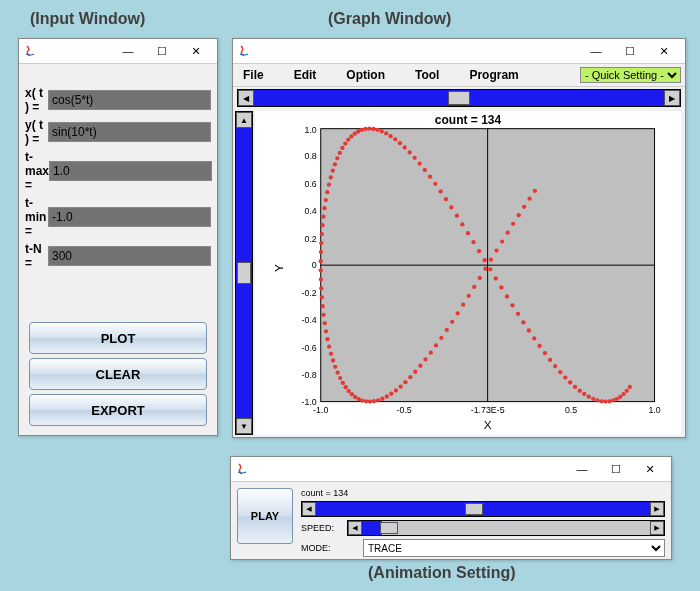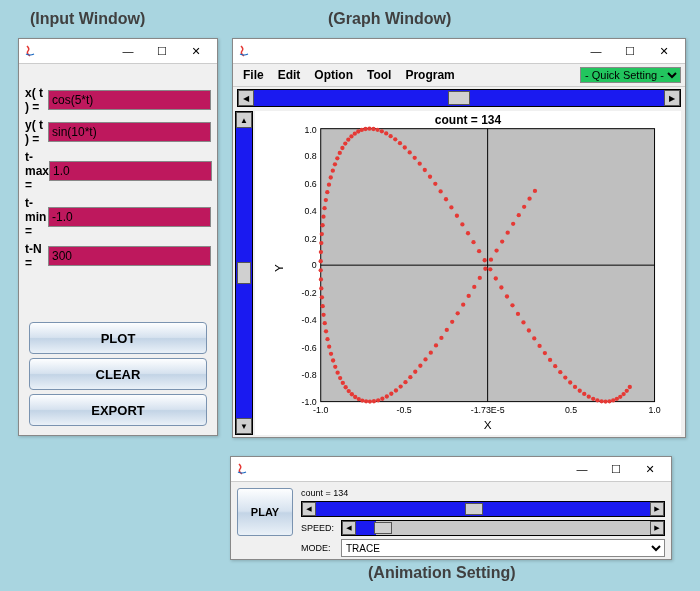--- a/index.html
+++ b/index.html
@@ -46,41 +46,41 @@
     font-size: 11px;
     border: none; background: transparent;
   }
 
   
   #input-window { left: 18px; top: 38px; width: 198px; height: 396px; }
   .form-row { display:flex; align-items:center; padding: 2px 6px; }
   .form-row label { width: 62px; font-weight:bold; font-size:12px; }
   .form-row input {
     flex:1; height:18px; font-size:12px;
-    border:1px solid #888; background:#be185d; padding:0 3px;
+    border:1px solid #888; background:#737373; padding:0 3px;
   }
   .btn-stack { padding: 10px 10px 0 10px; }
   .big-btn {
     display:block; width:100%; height:32px; margin-bottom:4px;
     font-weight:bold; font-size:13px;
     border:1px solid #7a93b0;
     background: linear-gradient(#fdfeff, #d6e2ef 48%, #c3d4e6 52%, #eaf1f8);
     border-radius:4px;
   }
 
   
   #graph-window { left: 232px; top: 38px; width: 452px; height: 398px; }
   .menubar {
     height: 22px; background:#f0f0f0; display:flex; align-items:center;
-    padding: 0 4px; gap: 2px; font-size:12px; border-bottom:1px solid #ccc;
+    padding: 0 4px; gap: 18px; font-size:12px; border-bottom:1px solid #ccc;
   }
   .menu-item { padding: 2px 6px; font-weight:bold; }
   .quick-select {
     margin-left:auto; font-size:11px; height:16px;
-    border:1px solid #888; background:#22c55e;
+    border:1px solid #888; background:#bef264;
   }
   .scroll-h {
     height: 16px; background:#1a1af0; margin:2px 4px;
     position:relative; border:1px solid #000;
     display:flex; align-items:center;
   }
   .scroll-h .arrow {
     width:14px; height:14px; background:#d0d0d0; border:1px solid #555;
     display:flex;align-items:center;justify-content:center;font-size:8px;
   }
@@ -105,37 +105,37 @@
   .plot-area {
     flex:1; background:#fff; margin:2px 4px 2px 0; position:relative;
   }
   .plot-title { position:absolute; top:2px; left:0; right:0; text-align:center; font-weight:bold; font-size:12px; }
   svg.plot { width:100%; height:100%; }
 
   
   #anim-window { left: 230px; top: 456px; width: 440px; height: 102px; }
   .anim-body { display:flex; padding:6px; gap:8px; }
   .play-btn {
-    width:56px; height:48px; font-weight:bold; font-size:11px;
+    width:56px; height:56px; font-weight:bold; font-size:11px;
     border:1px solid #7a93b0;
     background: linear-gradient(#fdfeff,#d6e2ef 48%,#c3d4e6 52%,#eaf1f8);
     border-radius:3px;
   }
   .anim-right { flex:1; display:flex; flex-direction:column; gap:3px; font-size:10px;}
-  .anim-row { display:flex; align-items:center; gap:0; }
+  .anim-row { display:flex; align-items:center; gap:6px; }
   .anim-row .lab { width:40px; font-size:9px; }
   .mini-scroll {
     flex:1; height:14px; background:#1a1af0; border:1px solid #000;
     position:relative; display:flex; align-items:center;
   }
   .mini-scroll .arrow { width:12px;height:12px;background:#d0d0d0;border:1px solid #555;font-size:7px;display:flex;align-items:center;justify-content:center;}
   .mini-scroll .thumb { position:absolute; width:16px;height:10px;background:#d0d0d0;border:1px solid #555;}
   .mini-scroll.speed { background:#c8c8c8; }
   .mini-scroll.speed .fill { position:absolute; left:14px; height:100%; background:#1a1af0; }
-  select.mode { flex:1; font-size:10px; height:18px; border:1px solid #888; background:#fff;}
+  select.mode { flex:1; font-size:10px; height:18px; border:1px solid #888; background:#fff;margin-left:16px;}
 </style>
 </head>
 <body>
 
 <div class="label-red" style="left:30px; top:10px;">(Input Window)</div>
 <div class="label-red" style="left:328px; top:10px;">(Graph Window)</div>
 <div class="label-red" style="left:368px; top:564px;">(Animation Setting)</div>
 
 <div id="input-window" class="window">
   <div class="titlebar">

